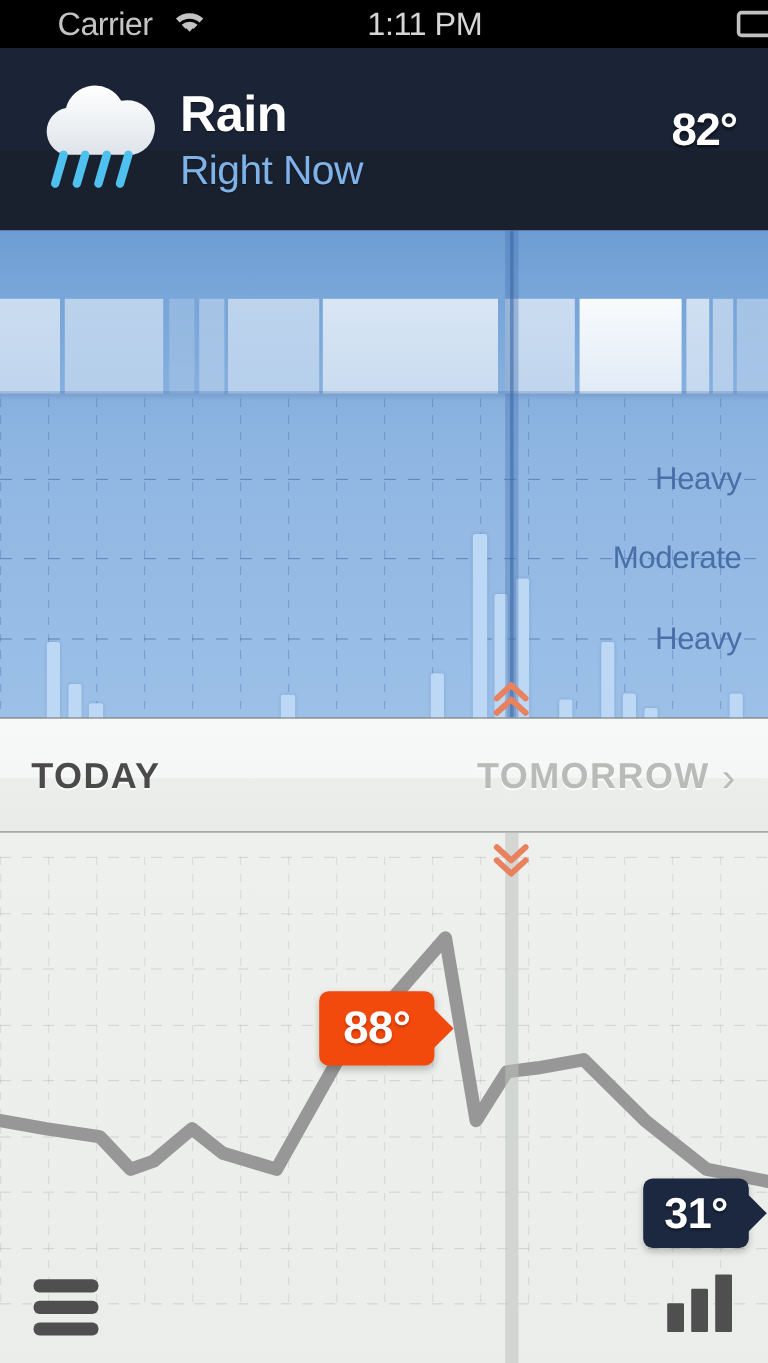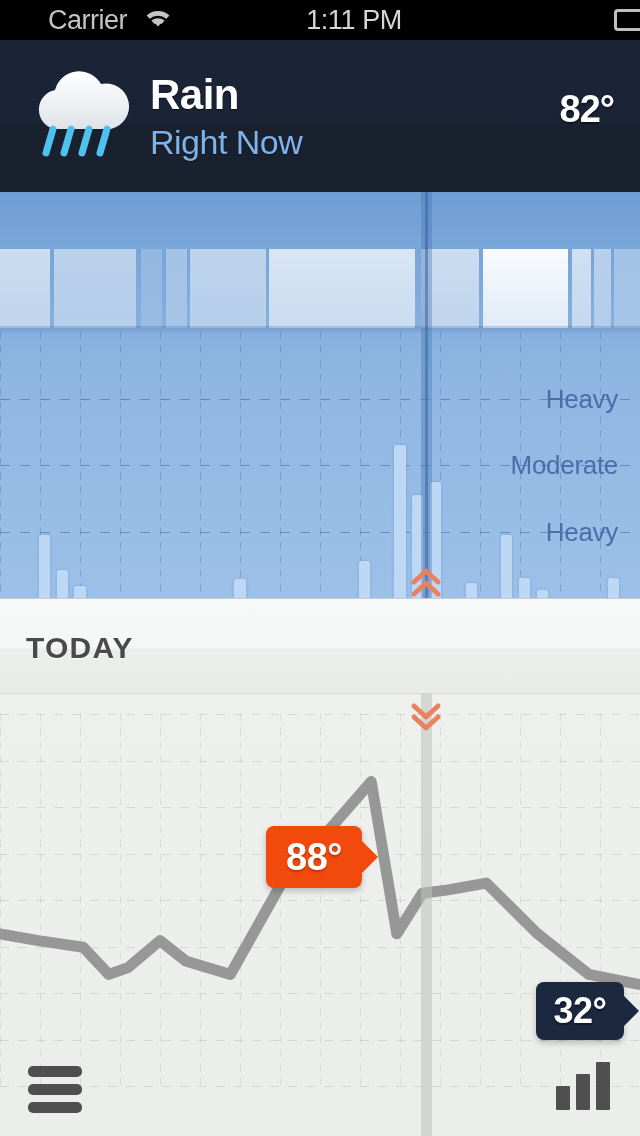--- a/index.html
+++ b/index.html
@@ -265,20 +265,24 @@
         <g fill="none" stroke="#e8825e" stroke-width="5" stroke-linecap="round" stroke-linejoin="round">
           <polyline points="5,17 17,6 29,17"></polyline>
           <polyline points="5,29 17,18 29,29"></polyline>
         </g>
       </svg>
     </span>
   </div>
 
   <div class="daybar">
     <div class="day-today">TODAY</div>
+    <div class="day-tomorrow">
+      <span>TOMORROW</span>
+      <span class="chev-right">›</span>
+    </div>
   </div>
 
   <div class="temp">
     <div id="temp-grid">
         <div class="temp-grid-h" style="top: 20px;"></div>
         <div class="temp-grid-h" style="top: 66.5px;"></div>
         <div class="temp-grid-h" style="top: 113px;"></div>
         <div class="temp-grid-h" style="top: 159.5px;"></div>
         <div class="temp-grid-h" style="top: 206px;"></div>
         <div class="temp-grid-h" style="top: 252.5px;"></div>
@@ -310,21 +314,21 @@
       <svg width="34" height="30" viewBox="0 0 34 30">
         <g fill="none" stroke="#e8825e" stroke-width="5" stroke-linecap="round" stroke-linejoin="round">
           <polyline points="5,4 17,15 29,4"></polyline>
           <polyline points="5,15 17,26 29,15"></polyline>
         </g>
       </svg>
     </span>
   </div>
 
   <div class="badge badge-high">88°</div>
-  <div class="badge badge-low">32°</div>
+  <div class="badge badge-low">31°</div>
 
   <div class="toolbar">
     <div class="menu-icon">
       <i></i>
       <i></i>
       <i></i>
     </div>
     <div class="chart-icon">
       <b style="height:24px"></b>
       <b style="height:36px"></b>

